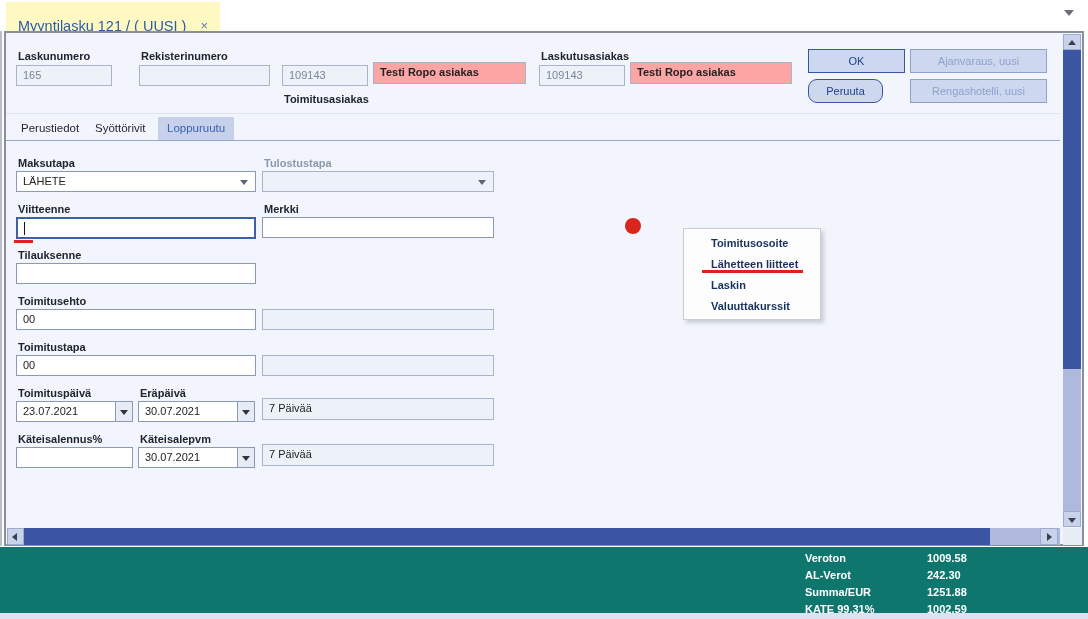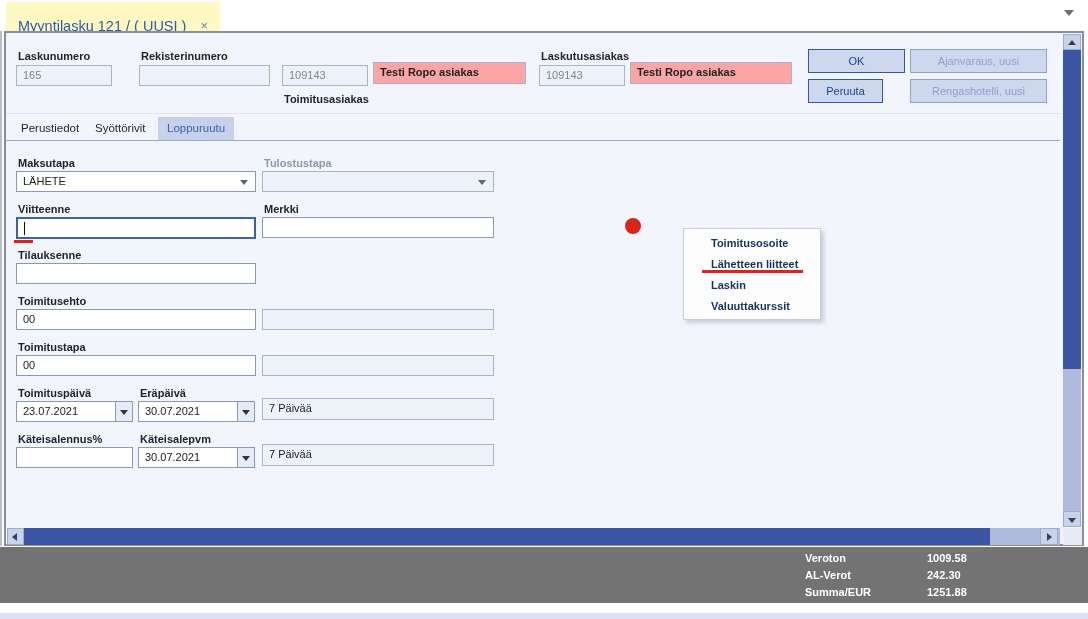--- a/index.html
+++ b/index.html
@@ -69,21 +69,21 @@
   .hthumb { position:absolute; left:24px;  top:528px; width:966px;  height:17px; background:#3b55a2; }
   .sbtn   { position:absolute; background:#c8d2ea; border:1px solid #9fabd0; }
   .arr    { position:absolute; width:0; height:0; }
   .arr.up    { left:4px; top:5px;  border-left:4px solid transparent; border-right:4px solid transparent; border-bottom:5px solid #3a3f4c; }
   .arr.down  { left:4px; top:6px;  border-left:4px solid transparent; border-right:4px solid transparent; border-top:5px solid #3a3f4c; }
   .arr.left  { left:4px; top:4px;  border-top:4px solid transparent; border-bottom:4px solid transparent; border-right:5px solid #3a3f4c; }
   .arr.right { left:6px; top:4px;  border-top:4px solid transparent; border-bottom:4px solid transparent; border-left:5px solid #3a3f4c; }
   .corner { position:absolute; left:1063px; top:528px; width:19px; height:17px; background:#e8ecf5; }
 
   
-  .statusbar { position:absolute; left:0; top:547px; width:1088px; height:56px; background:#737373; }
+  .statusbar { position:absolute; left:0; top:547px; width:1088px; height:66px; background:#0f766e; }
   .footer-strip { position:absolute; left:0; top:613px; width:1088px; height:6px; background:#dce2f1; }
   .tot-row { position:absolute; left:805px; width:280px; height:17px; color:#ffffff; font-size:11px; font-weight:600; }
   .tot-row .v { position:absolute; left:122px; top:0; }
 </style>
 </head>
 <body>
 
 <div id="screen">
 
   <div class="doc-tab">
@@ -105,21 +105,21 @@
   <div class="lbl" style="left:284px; top:50px;margin-top:43px;">Toimitusasiakas</div>
   <div class="box gray" style="left:282px; top:65px; width:86px;">109143</div>
   <div class="box ro" style="left:373px; top:62px; width:153px; height:22px;">Testi Ropo asiakas</div>
 
   <div class="lbl" style="left:541px; top:50px;">Laskutusasiakas</div>
   <div class="box gray" style="left:539px; top:65px; width:86px;">109143</div>
   <div class="box ro" style="left:630px; top:62px; width:162px; height:22px;">Testi Ropo asiakas</div>
 
   <div class="btn" style="left:808px; top:49px; width:97px;">OK</div>
   <div class="btn dis" style="left:910px; top:49px; width:137px;">Ajanvaraus, uusi</div>
-  <div class="btn" style="left:808px; top:79px; width:75px;">Peruuta</div>
+  <div class="btn" style="left:808px; top:79px; width:75px;border-radius:9px;">Peruuta</div>
   <div class="btn dis" style="left:910px; top:79px; width:137px;">Rengashotelli, uusi</div>
 
   <div class="headline"></div>
 
   <div class="subtab" style="left:12px;">Perustiedot</div>
   <div class="subtab" style="left:86px;">Syöttörivit</div>
   <div class="subtab active" style="left:158px;">Loppuruutu</div>
   <div class="tabline"></div>
 
   <div class="lbl" style="left:18px; top:157px;">Maksutapa</div>

